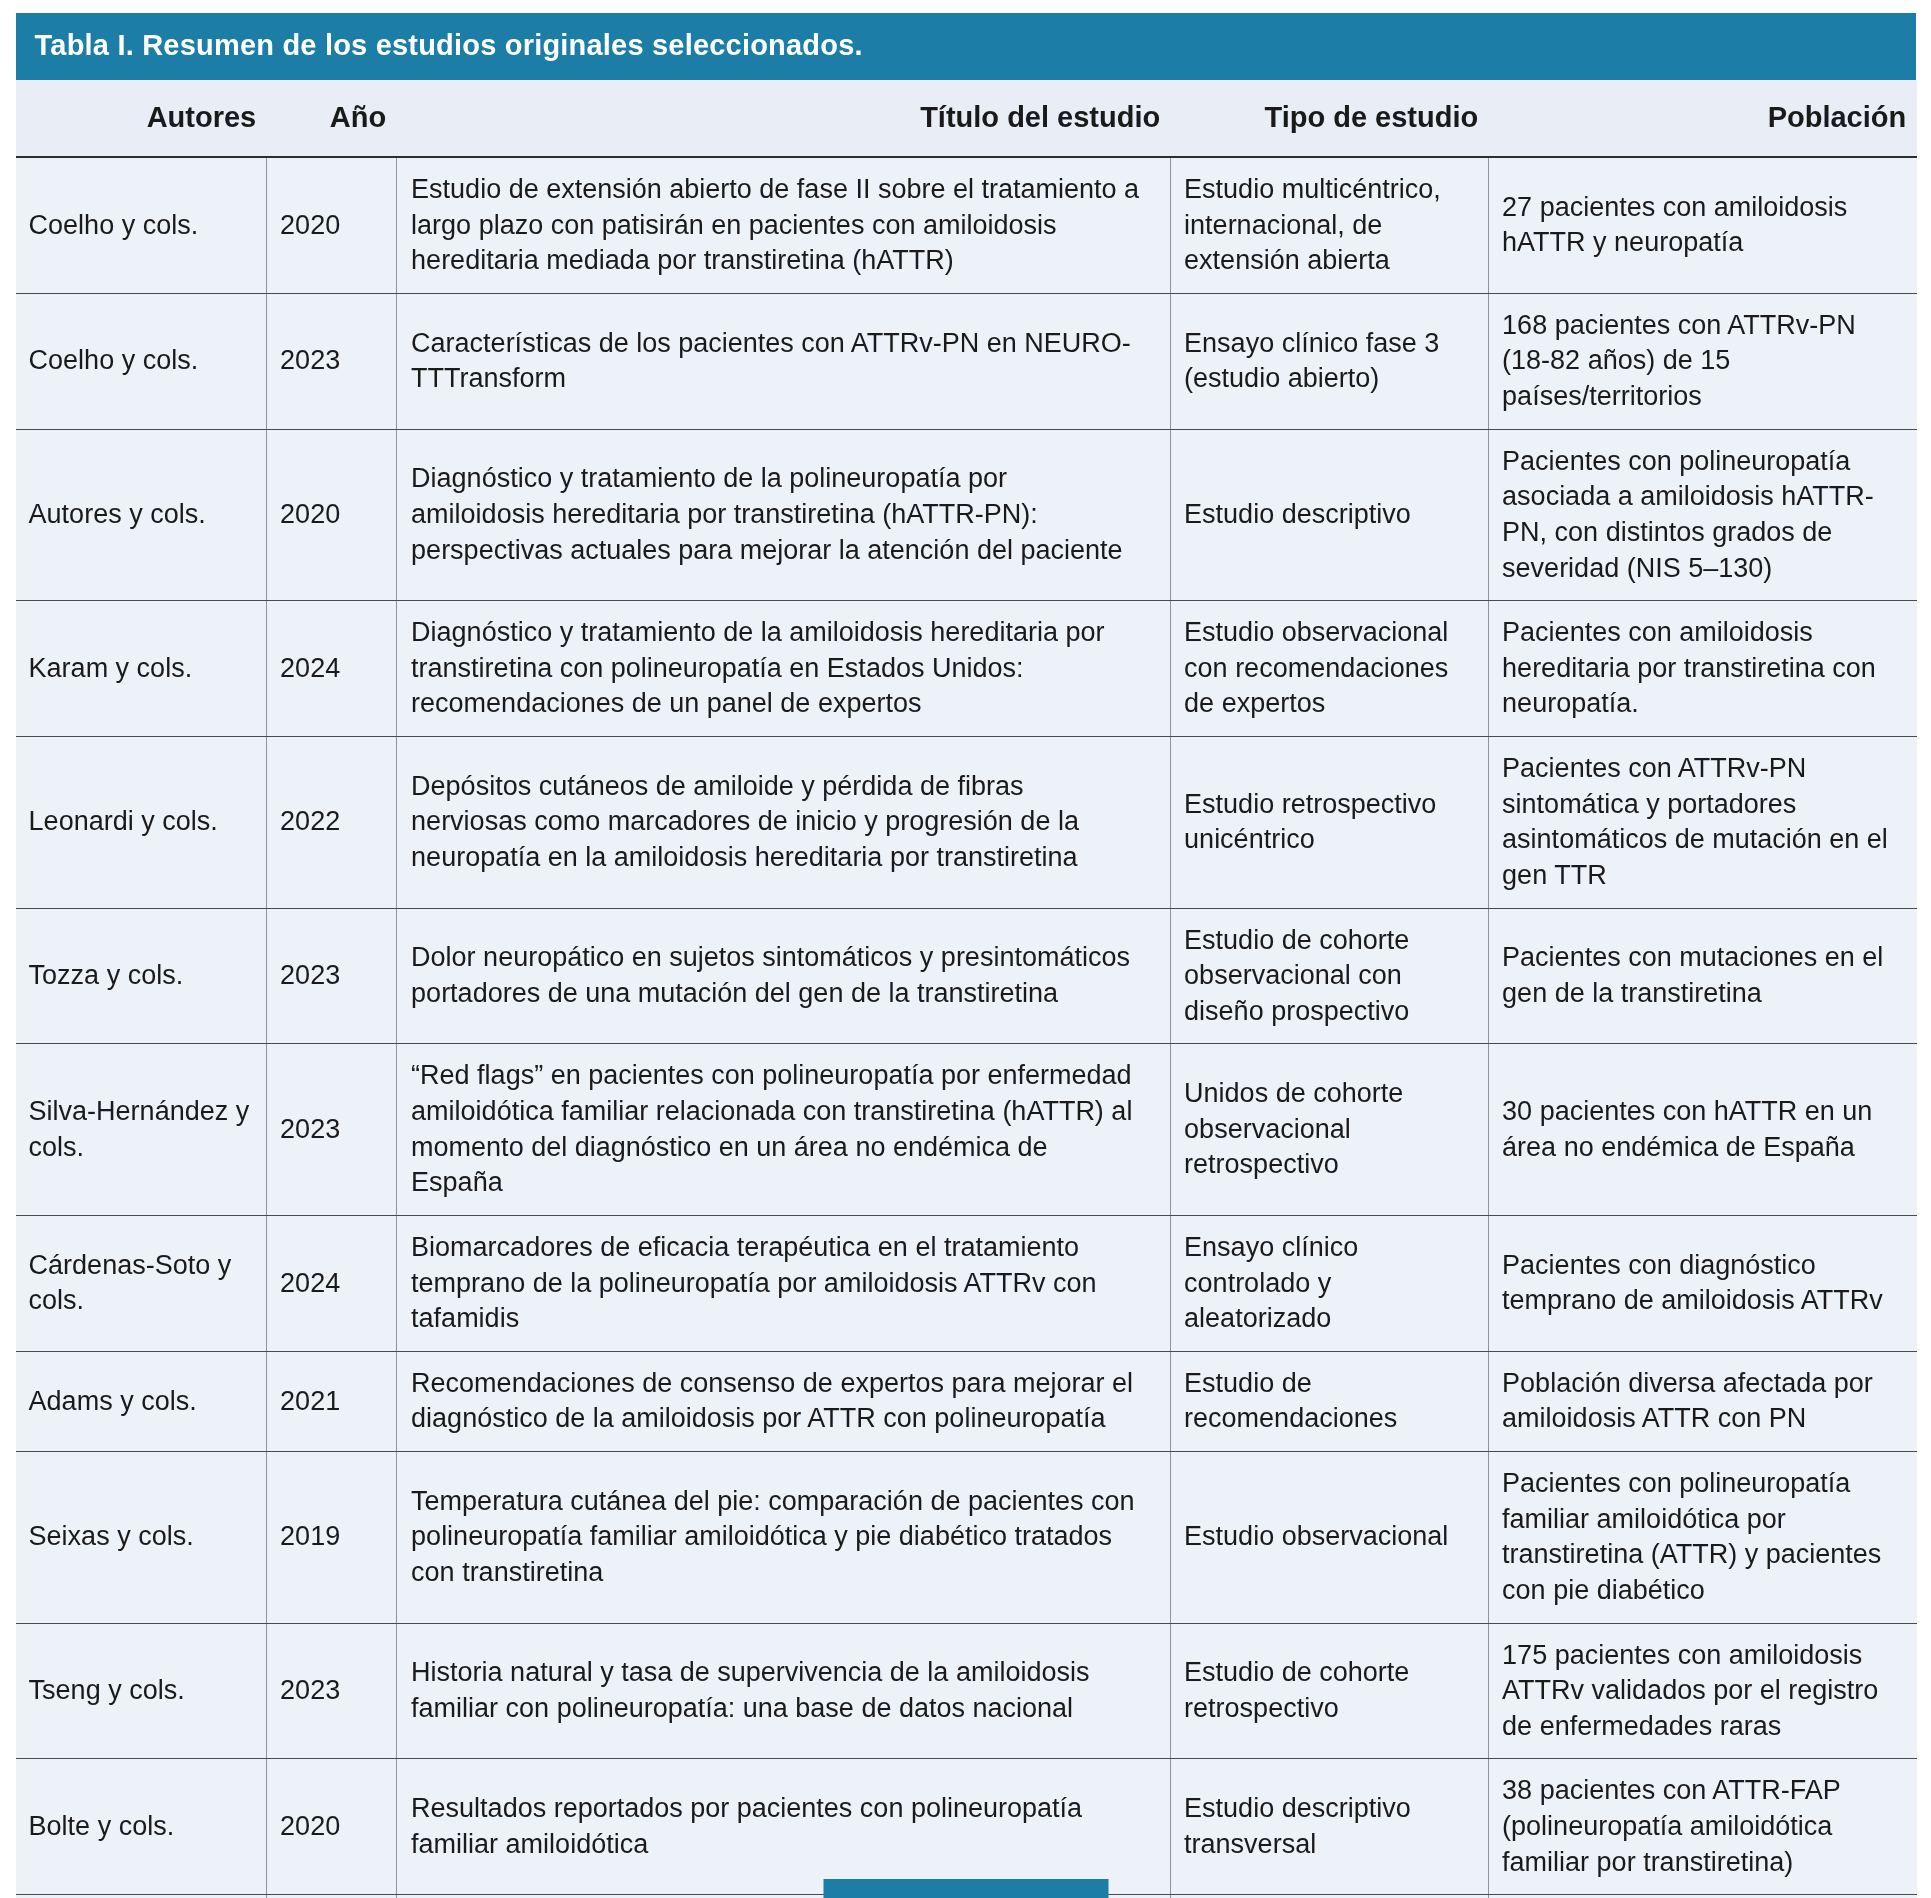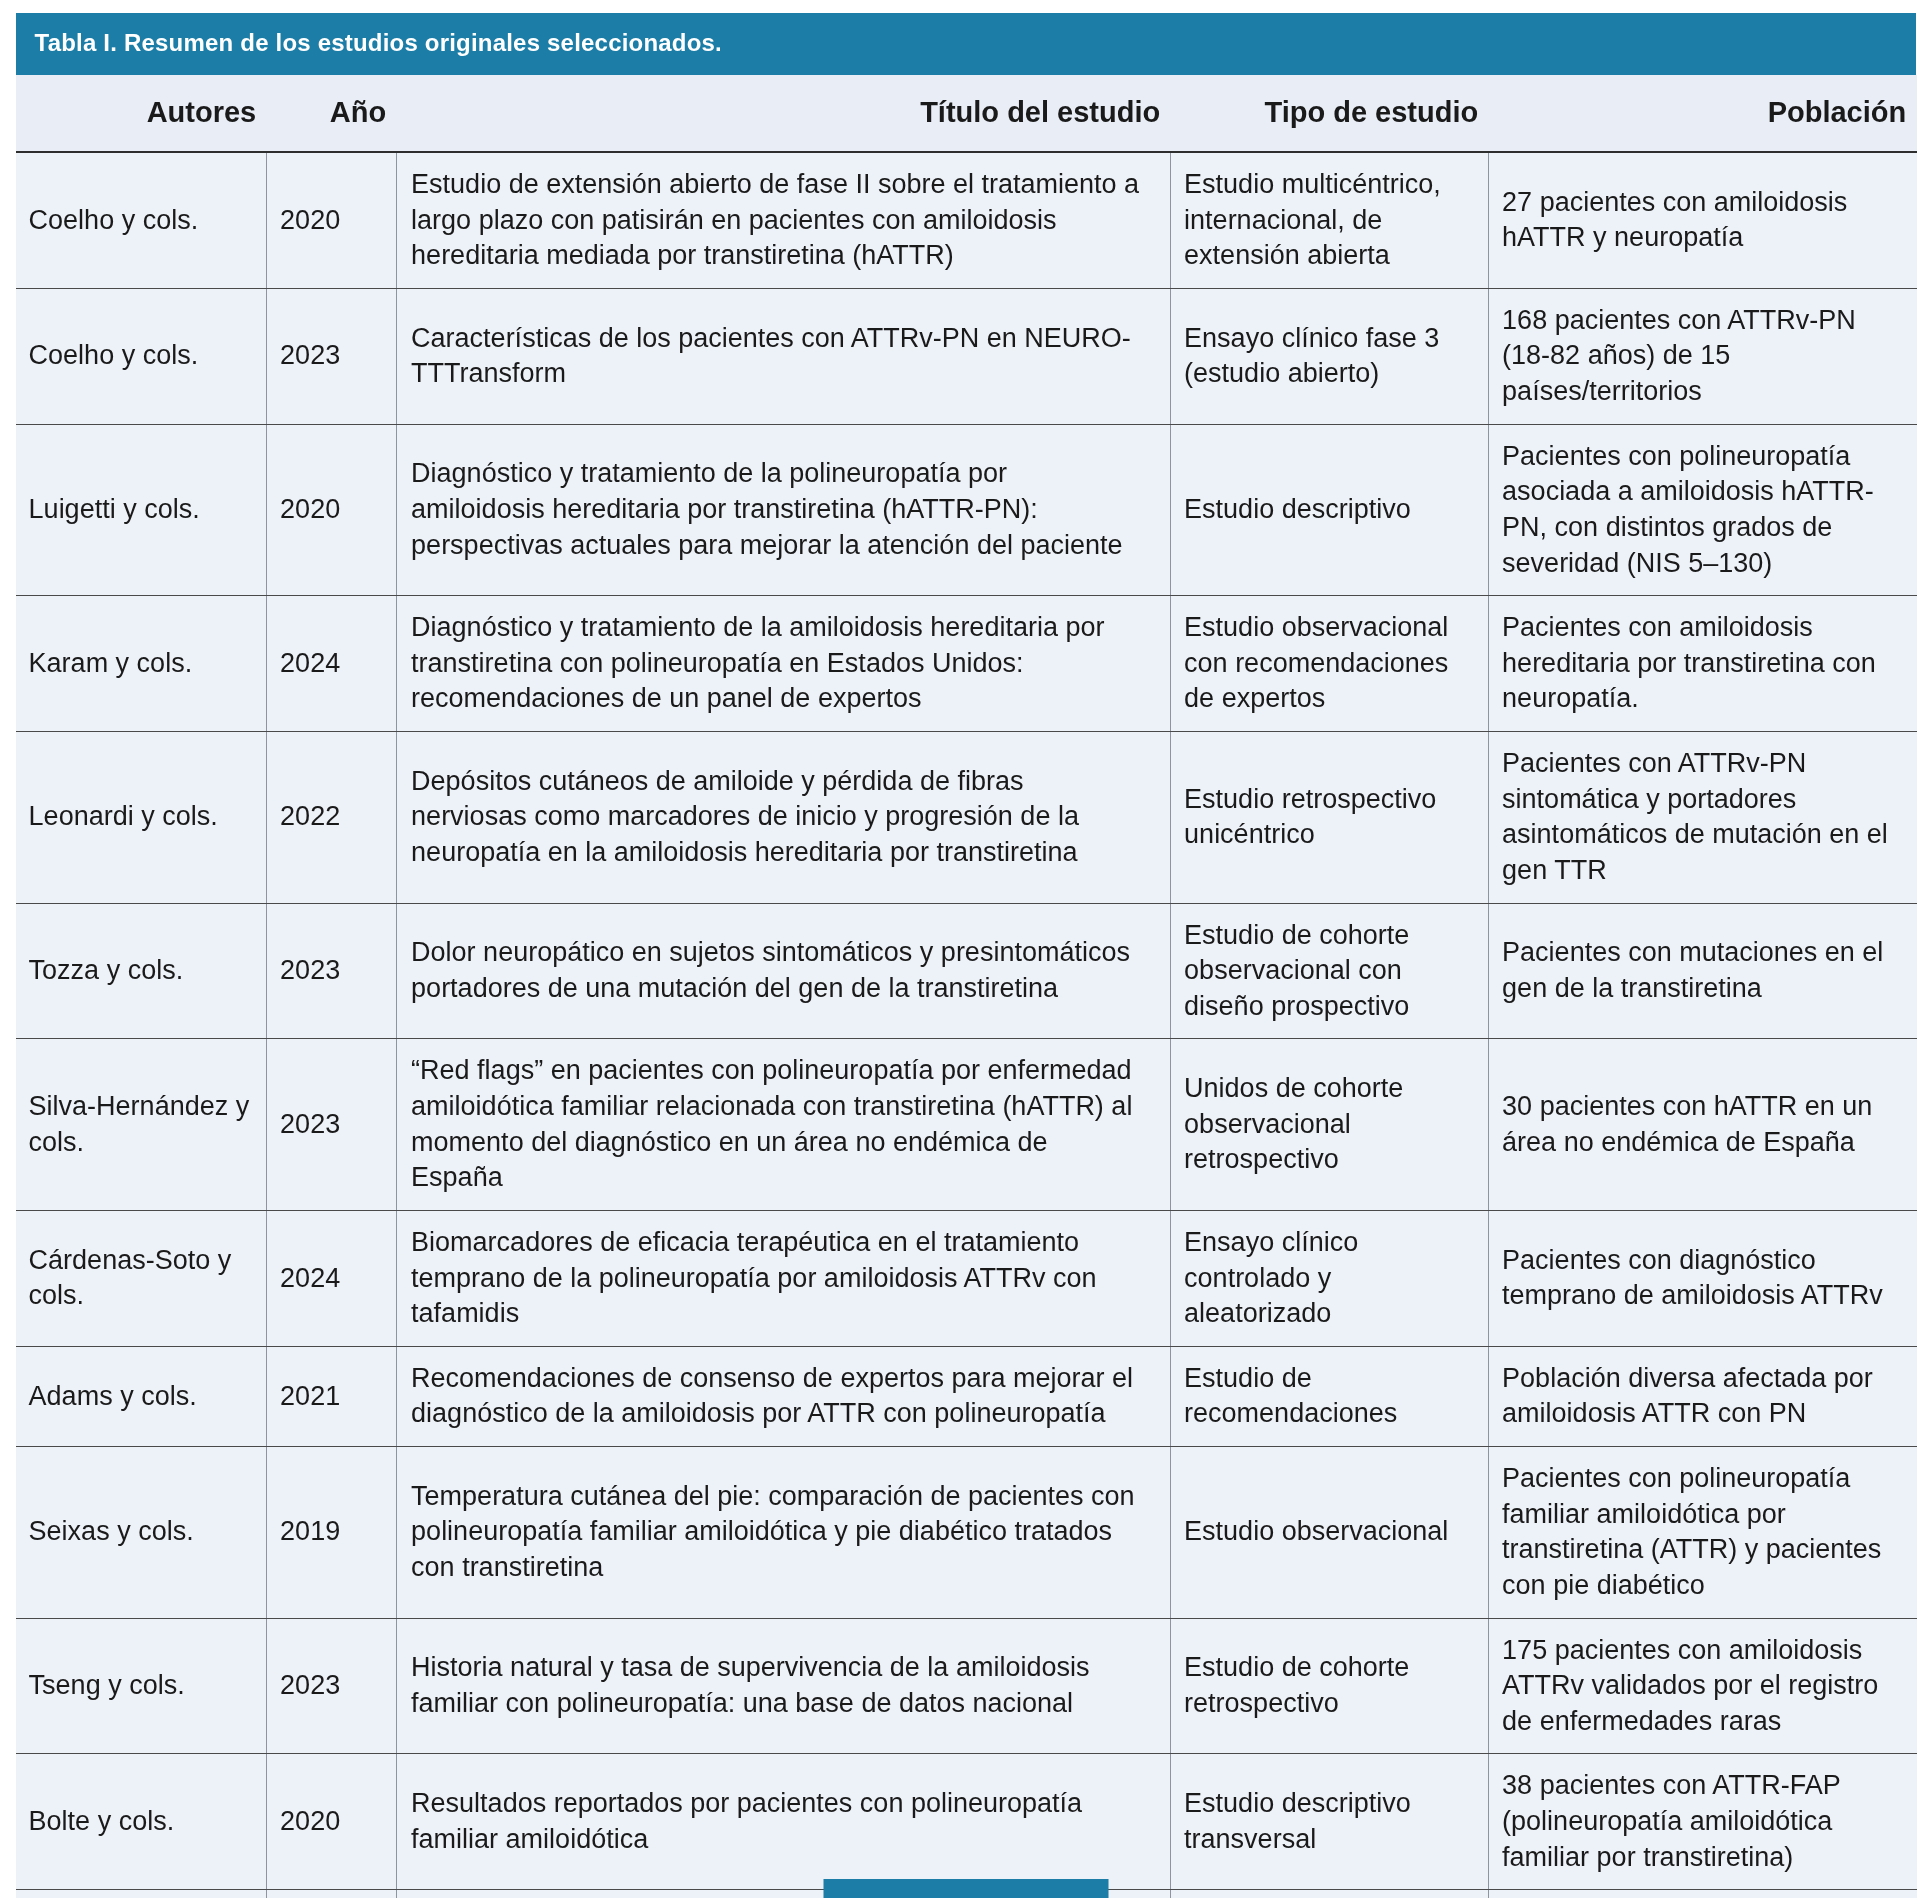--- a/index.html
+++ b/index.html
@@ -14,21 +14,21 @@
     height: 1898px;
     background: #ffffff;
     overflow: hidden;
   }
   .table-wrap {
     margin: 13px 15.6px 0 15.6px;
   }
   .title-bar {
     background: #1C7DA6;
     color: #ffffff;
-    font-size: 24px;
+    font-size: 29px;
     font-weight: bold;
     padding: 16.4px 19px 17.3px 19px;
     letter-spacing: 0.2px;
   }
   table.studies {
     width: 100%;
     border-collapse: collapse;
     table-layout: fixed;
     background: #EDF1F8;
     color: #1a1a1a;
@@ -107,21 +107,21 @@
     <td class="cell-poblacion">27 pacientes con amiloidosis hATTR y neuropatía</td>
   </tr>
           <tr>
     <td class="cell-autores">Coelho y cols.</td>
     <td class="cell-ano">2023</td>
     <td class="cell-titulo">Características de los pacientes con ATTRv-PN en NEURO-TTTransform</td>
     <td class="cell-tipo">Ensayo clínico fase 3 (estudio abierto)</td>
     <td class="cell-poblacion">168 pacientes con ATTRv-PN (18-82 años) de 15 países/territorios</td>
   </tr>
           <tr>
-    <td class="cell-autores">Luigetti y cols.</td>
+    <td class="cell-autores">Autores y cols.</td>
     <td class="cell-ano">2020</td>
     <td class="cell-titulo">Diagnóstico y tratamiento de la polineuropatía por amiloidosis hereditaria por transtiretina (hATTR-PN): perspectivas actuales para mejorar la atención del paciente</td>
     <td class="cell-tipo">Estudio descriptivo</td>
     <td class="cell-poblacion">Pacientes con polineuropatía asociada a amiloidosis hATTR-PN, con distintos grados de severidad (NIS 5–130)</td>
   </tr>
           <tr>
     <td class="cell-autores">Karam y cols.</td>
     <td class="cell-ano">2024</td>
     <td class="cell-titulo">Diagnóstico y tratamiento de la amiloidosis hereditaria por transtiretina con polineuropatía en Estados Unidos: recomendaciones de un panel de expertos</td>
     <td class="cell-tipo">Estudio observacional con recomendaciones de expertos</td>

